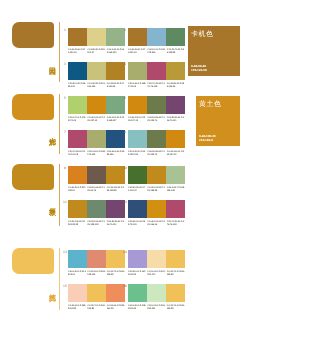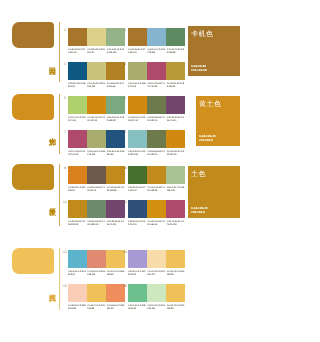--- a/index.html
+++ b/index.html
@@ -258,25 +258,20 @@
         <i style="background: rgb(45, 79, 120);"></i>
         <i style="background: rgb(209, 144, 16);"></i>
         <i style="background: rgb(176, 74, 108);"></i>
       </div>
       <div class="pcodes">
         <span>C:90-60-10-40 R:45-79-120</span>
         <span>C:0-40-100-10 R:209-144-16</span>
         <span>C:20-70-20-20 R:176-74-108</span>
       </div>
     </div>
-    <div class="namecard" style="left: 188px; top: 166px; height: 52px; background: rgb(192, 138, 28);">
-      <div class="nm">土色</div>
-      <div class="ncode" style="bottom: 7.6px;">0-30-100-20</div>
-      <div class="ncode" style="bottom: 4px;">190-140-0</div>
-    </div>
     <div class="rail" style="left: 59px; top: 248px; height: 62px; background: rgb(232, 200, 136);"></div>
     <div class="keyswatch" style="left: 12px; top: 248px; background: rgb(240, 193, 89);"></div>
     <div class="vlabel" style="left: 48px; top: 288px; color: rgb(224, 169, 60);">纯真</div>
     <div class="pgroup" style="left: 68px; top: 250px;">
       <div class="pnum">13</div>
       <div class="pswatches">
         <i style="background: rgb(91, 180, 204);"></i>
         <i style="background: rgb(224, 138, 114);"></i>
         <i style="background: rgb(240, 193, 89);"></i>
       </div>

